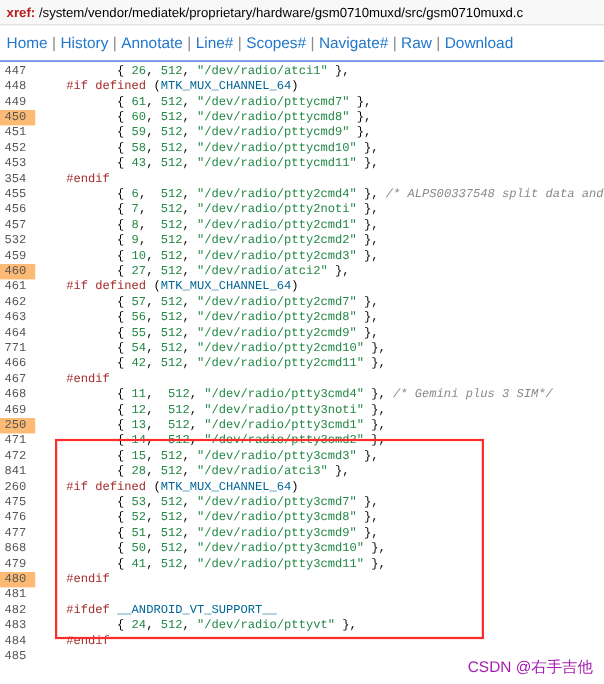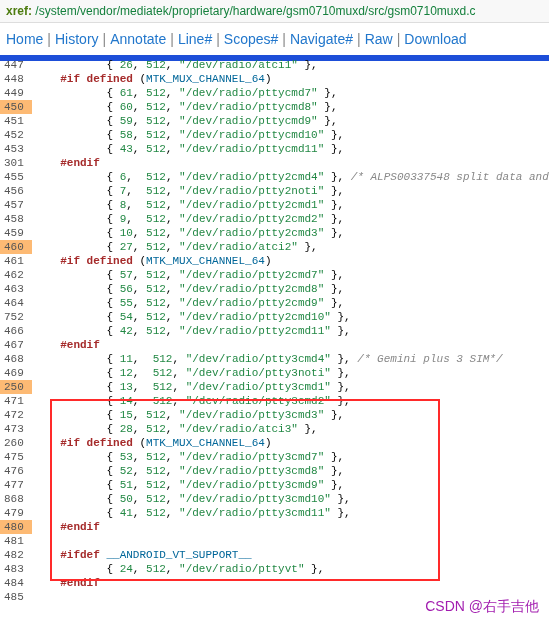--- a/index.html
+++ b/index.html
@@ -14,25 +14,25 @@
     background: #fff;
   }
   .xref-bar {
     padding: 4px 6px;
     background: #f8f8f8;
     border-bottom: 1px solid #ddd;
     font-size: 12px;
     white-space: nowrap;
     overflow: hidden;
   }
-  .xref-bar .label { color: #4d7c0f; font-weight: bold; }
-  .xref-bar .path { color: #15803d; }
+  .xref-bar .label { color: #b91c1c; font-weight: bold; }
+  .xref-bar .path { color: #000000; }
   .nav-bar {
     padding: 8px 6px;
-    border-bottom: 6px solid #1d4ed8;
+    border-bottom: 1px solid #1d4ed8;
     font-size: 14px;
     white-space: nowrap;
   }
   .nav-bar a { color: #2277cc; text-decoration: none; }
   .nav-bar .sep { color: #888; margin: 0 4px; }
   .code-wrap {
     position: absolute;
     top: 58px; left: 0; right: 0; bottom: 0;
     overflow: hidden;
   }
@@ -49,21 +49,21 @@
     width: 38px;
     vertical-align: top;
     user-select: none;
   }
   td.codecell {
     white-space: pre;
     padding: 0 0 0 2px;
     vertical-align: top;
   }
   .hl { background: #fdba74; }
-  .kw { color: #a52a2a; font-weight: bold; }
+  .kw { color: #a52a2a; font-weight: normal; }
   .macro { color: #006699; }
   .num { color: #228844; }
   .str { color: #228844; }
   .cmt { color: #888; font-style: italic; }
   .redbox {
     position: absolute;
     border: 2px solid #ff2a2a;
     left: 50px; top: 341px;
     width: 390px; height: 182px;
     pointer-events: none;
@@ -111,37 +111,37 @@
         </tr>
         <tr>
           <td class="lineno">452</td>
           <td class="codecell"><span>           { </span><span class="num">58</span><span>, </span><span class="num">512</span><span>, </span><span class="str">"/dev/radio/pttycmd10"</span><span> },</span></td>
         </tr>
         <tr>
           <td class="lineno">453</td>
           <td class="codecell"><span>           { </span><span class="num">43</span><span>, </span><span class="num">512</span><span>, </span><span class="str">"/dev/radio/pttycmd11"</span><span> },</span></td>
         </tr>
         <tr>
-          <td class="lineno">301</td>
+          <td class="lineno">354</td>
           <td class="codecell"><span>    </span><span class="kw">#endif</span></td>
         </tr>
         <tr>
           <td class="lineno">455</td>
           <td class="codecell"><span>           { </span><span class="num">6</span><span>,  </span><span class="num">512</span><span>, </span><span class="str">"/dev/radio/ptty2cmd4"</span><span> }, </span><span class="cmt">/* ALPS00337548 split data and nw c</span></td>
         </tr>
         <tr>
           <td class="lineno">456</td>
           <td class="codecell"><span>           { </span><span class="num">7</span><span>,  </span><span class="num">512</span><span>, </span><span class="str">"/dev/radio/ptty2noti"</span><span> },</span></td>
         </tr>
         <tr>
           <td class="lineno">457</td>
           <td class="codecell"><span>           { </span><span class="num">8</span><span>,  </span><span class="num">512</span><span>, </span><span class="str">"/dev/radio/ptty2cmd1"</span><span> },</span></td>
         </tr>
         <tr>
-          <td class="lineno">458</td>
+          <td class="lineno">532</td>
           <td class="codecell"><span>           { </span><span class="num">9</span><span>,  </span><span class="num">512</span><span>, </span><span class="str">"/dev/radio/ptty2cmd2"</span><span> },</span></td>
         </tr>
         <tr>
           <td class="lineno">459</td>
           <td class="codecell"><span>           { </span><span class="num">10</span><span>, </span><span class="num">512</span><span>, </span><span class="str">"/dev/radio/ptty2cmd3"</span><span> },</span></td>
         </tr>
         <tr>
           <td class="lineno hl">460</td>
           <td class="codecell"><span>           { </span><span class="num">27</span><span>, </span><span class="num">512</span><span>, </span><span class="str">"/dev/radio/atci2"</span><span> },</span></td>
         </tr>
@@ -155,21 +155,21 @@
         </tr>
         <tr>
           <td class="lineno">463</td>
           <td class="codecell"><span>           { </span><span class="num">56</span><span>, </span><span class="num">512</span><span>, </span><span class="str">"/dev/radio/ptty2cmd8"</span><span> },</span></td>
         </tr>
         <tr>
           <td class="lineno">464</td>
           <td class="codecell"><span>           { </span><span class="num">55</span><span>, </span><span class="num">512</span><span>, </span><span class="str">"/dev/radio/ptty2cmd9"</span><span> },</span></td>
         </tr>
         <tr>
-          <td class="lineno">752</td>
+          <td class="lineno">771</td>
           <td class="codecell"><span>           { </span><span class="num">54</span><span>, </span><span class="num">512</span><span>, </span><span class="str">"/dev/radio/ptty2cmd10"</span><span> },</span></td>
         </tr>
         <tr>
           <td class="lineno">466</td>
           <td class="codecell"><span>           { </span><span class="num">42</span><span>, </span><span class="num">512</span><span>, </span><span class="str">"/dev/radio/ptty2cmd11"</span><span> },</span></td>
         </tr>
         <tr>
           <td class="lineno">467</td>
           <td class="codecell"><span>    </span><span class="kw">#endif</span></td>
         </tr>
@@ -187,21 +187,21 @@
         </tr>
         <tr>
           <td class="lineno">471</td>
           <td class="codecell"><span>           { </span><span class="num">14</span><span>,  </span><span class="num">512</span><span>, </span><span class="str">"/dev/radio/ptty3cmd2"</span><span> },</span></td>
         </tr>
         <tr>
           <td class="lineno">472</td>
           <td class="codecell"><span>           { </span><span class="num">15</span><span>, </span><span class="num">512</span><span>, </span><span class="str">"/dev/radio/ptty3cmd3"</span><span> },</span></td>
         </tr>
         <tr>
-          <td class="lineno">473</td>
+          <td class="lineno">841</td>
           <td class="codecell"><span>           { </span><span class="num">28</span><span>, </span><span class="num">512</span><span>, </span><span class="str">"/dev/radio/atci3"</span><span> },</span></td>
         </tr>
         <tr>
           <td class="lineno">260</td>
           <td class="codecell"><span>    </span><span class="kw">#if defined</span><span> (</span><span class="macro">MTK_MUX_CHANNEL_64</span><span>)</span></td>
         </tr>
         <tr>
           <td class="lineno">475</td>
           <td class="codecell"><span>           { </span><span class="num">53</span><span>, </span><span class="num">512</span><span>, </span><span class="str">"/dev/radio/ptty3cmd7"</span><span> },</span></td>
         </tr>

